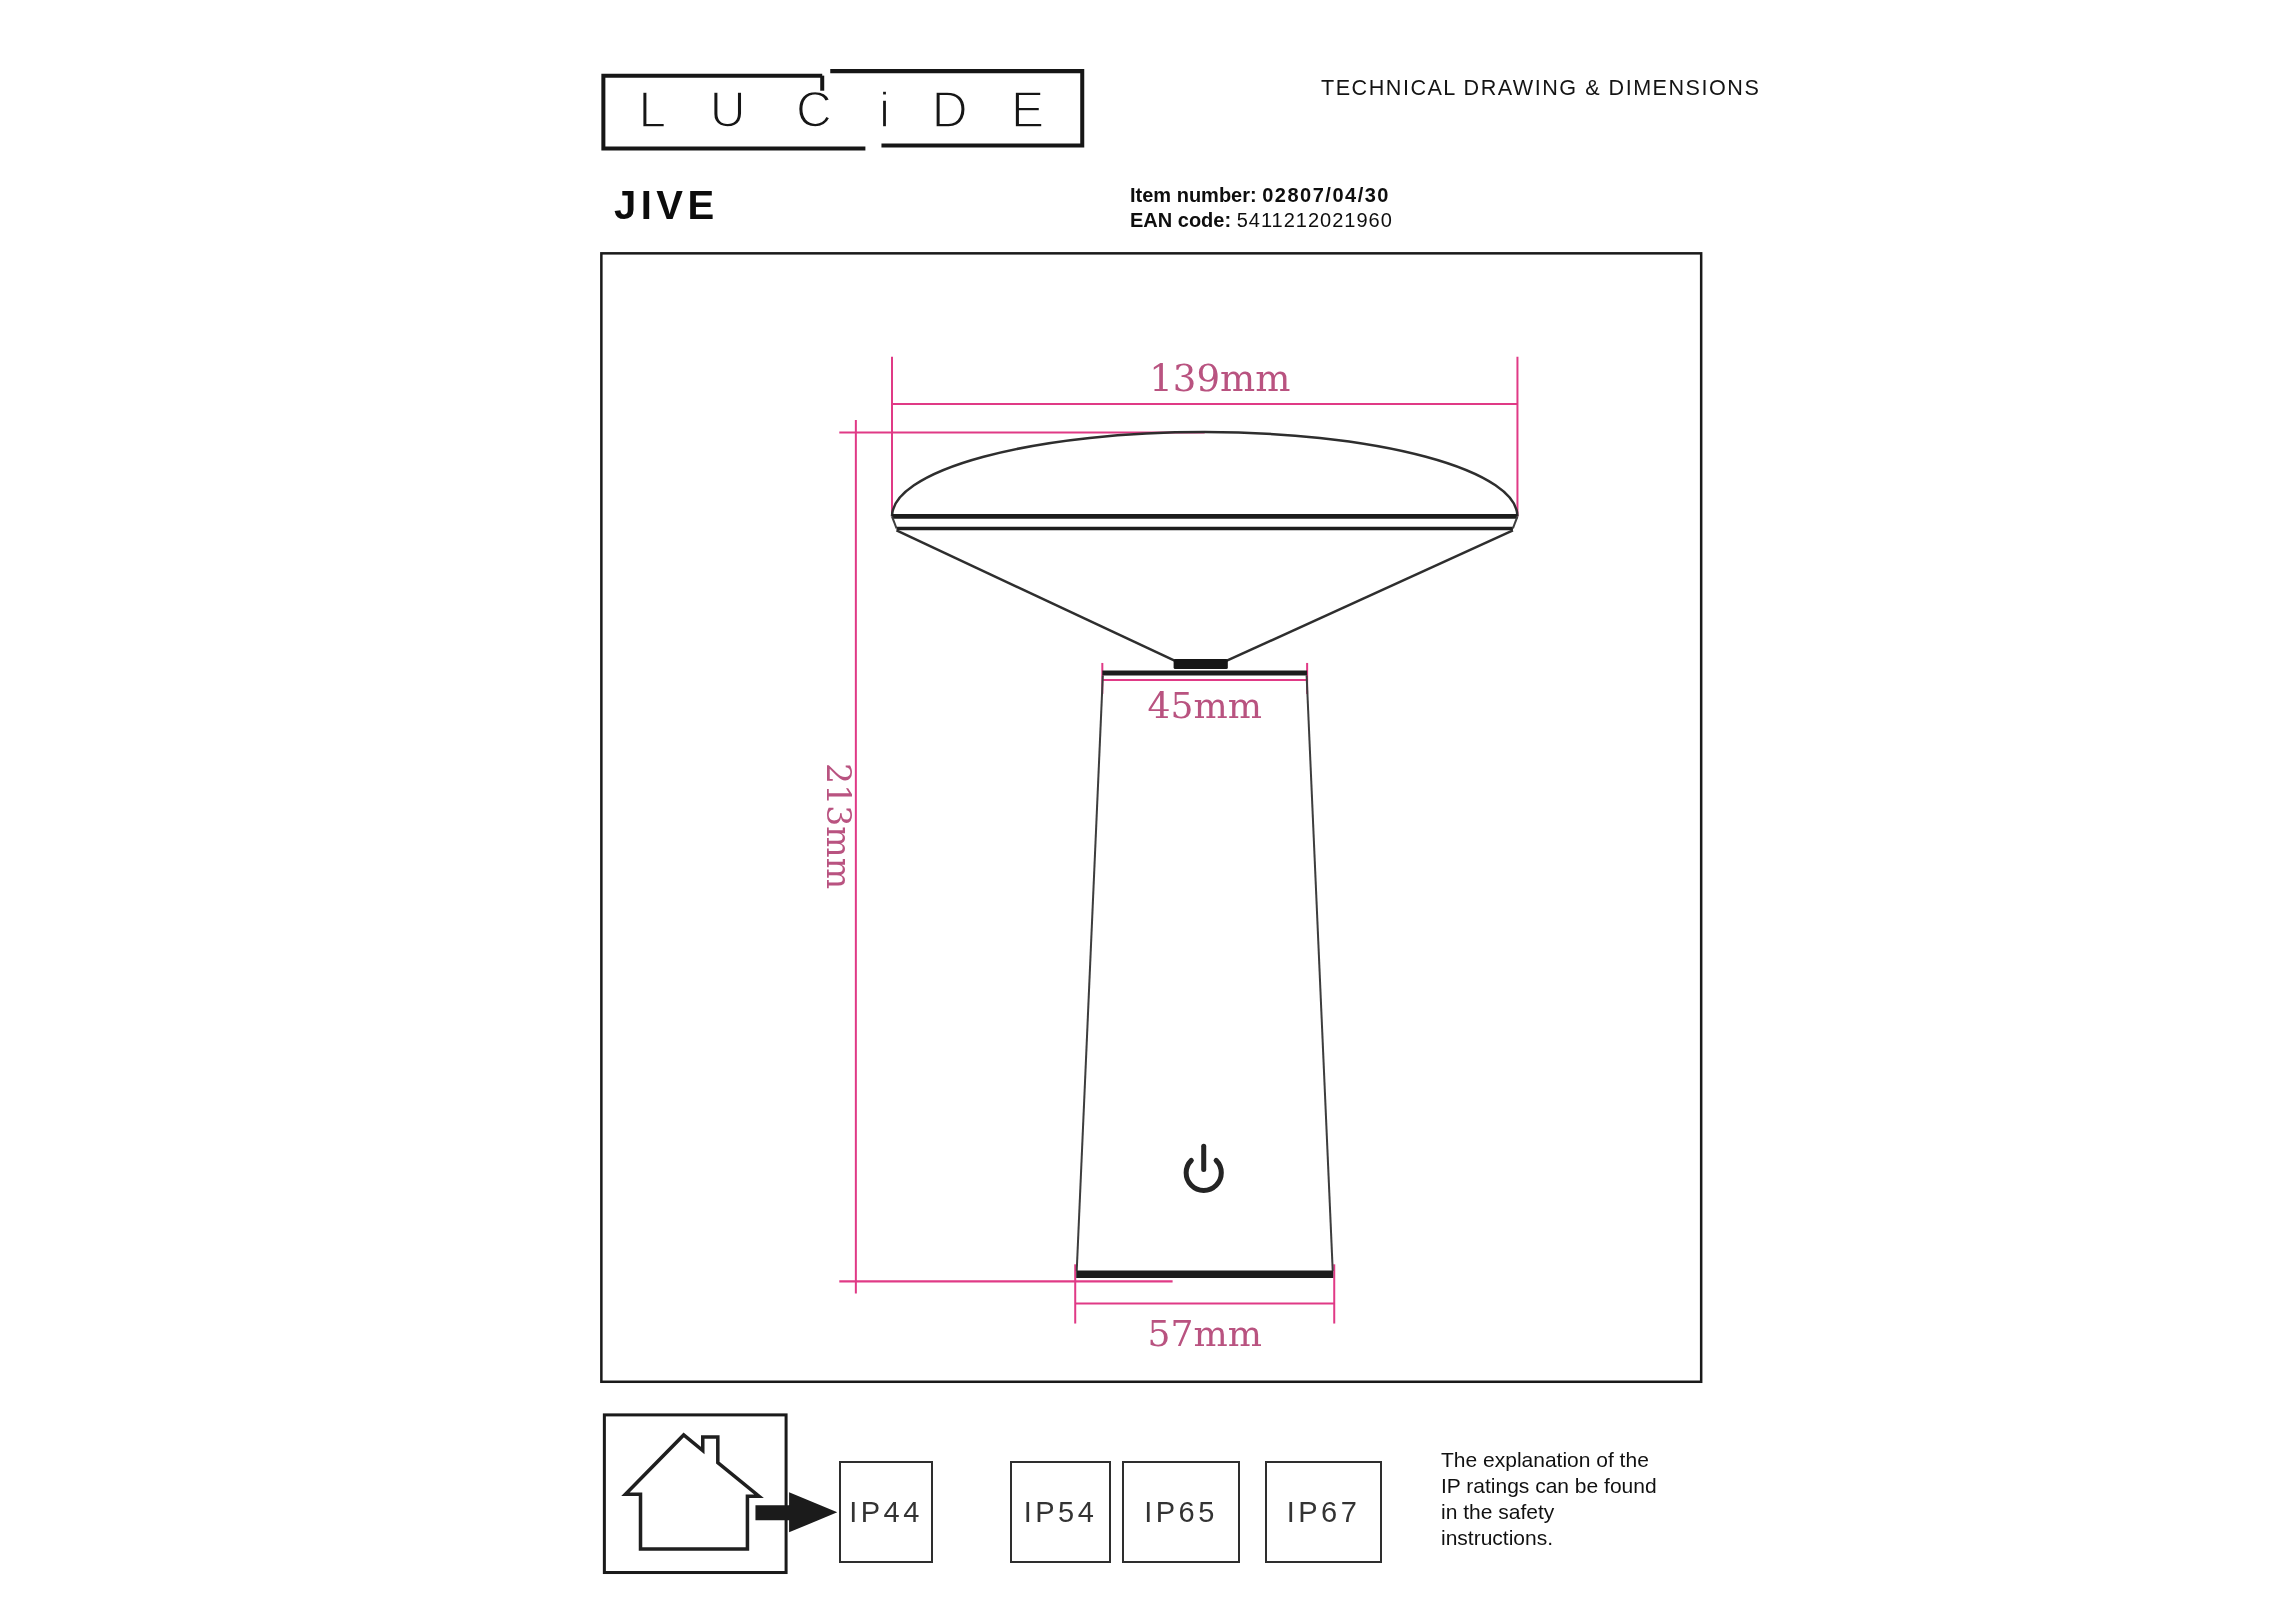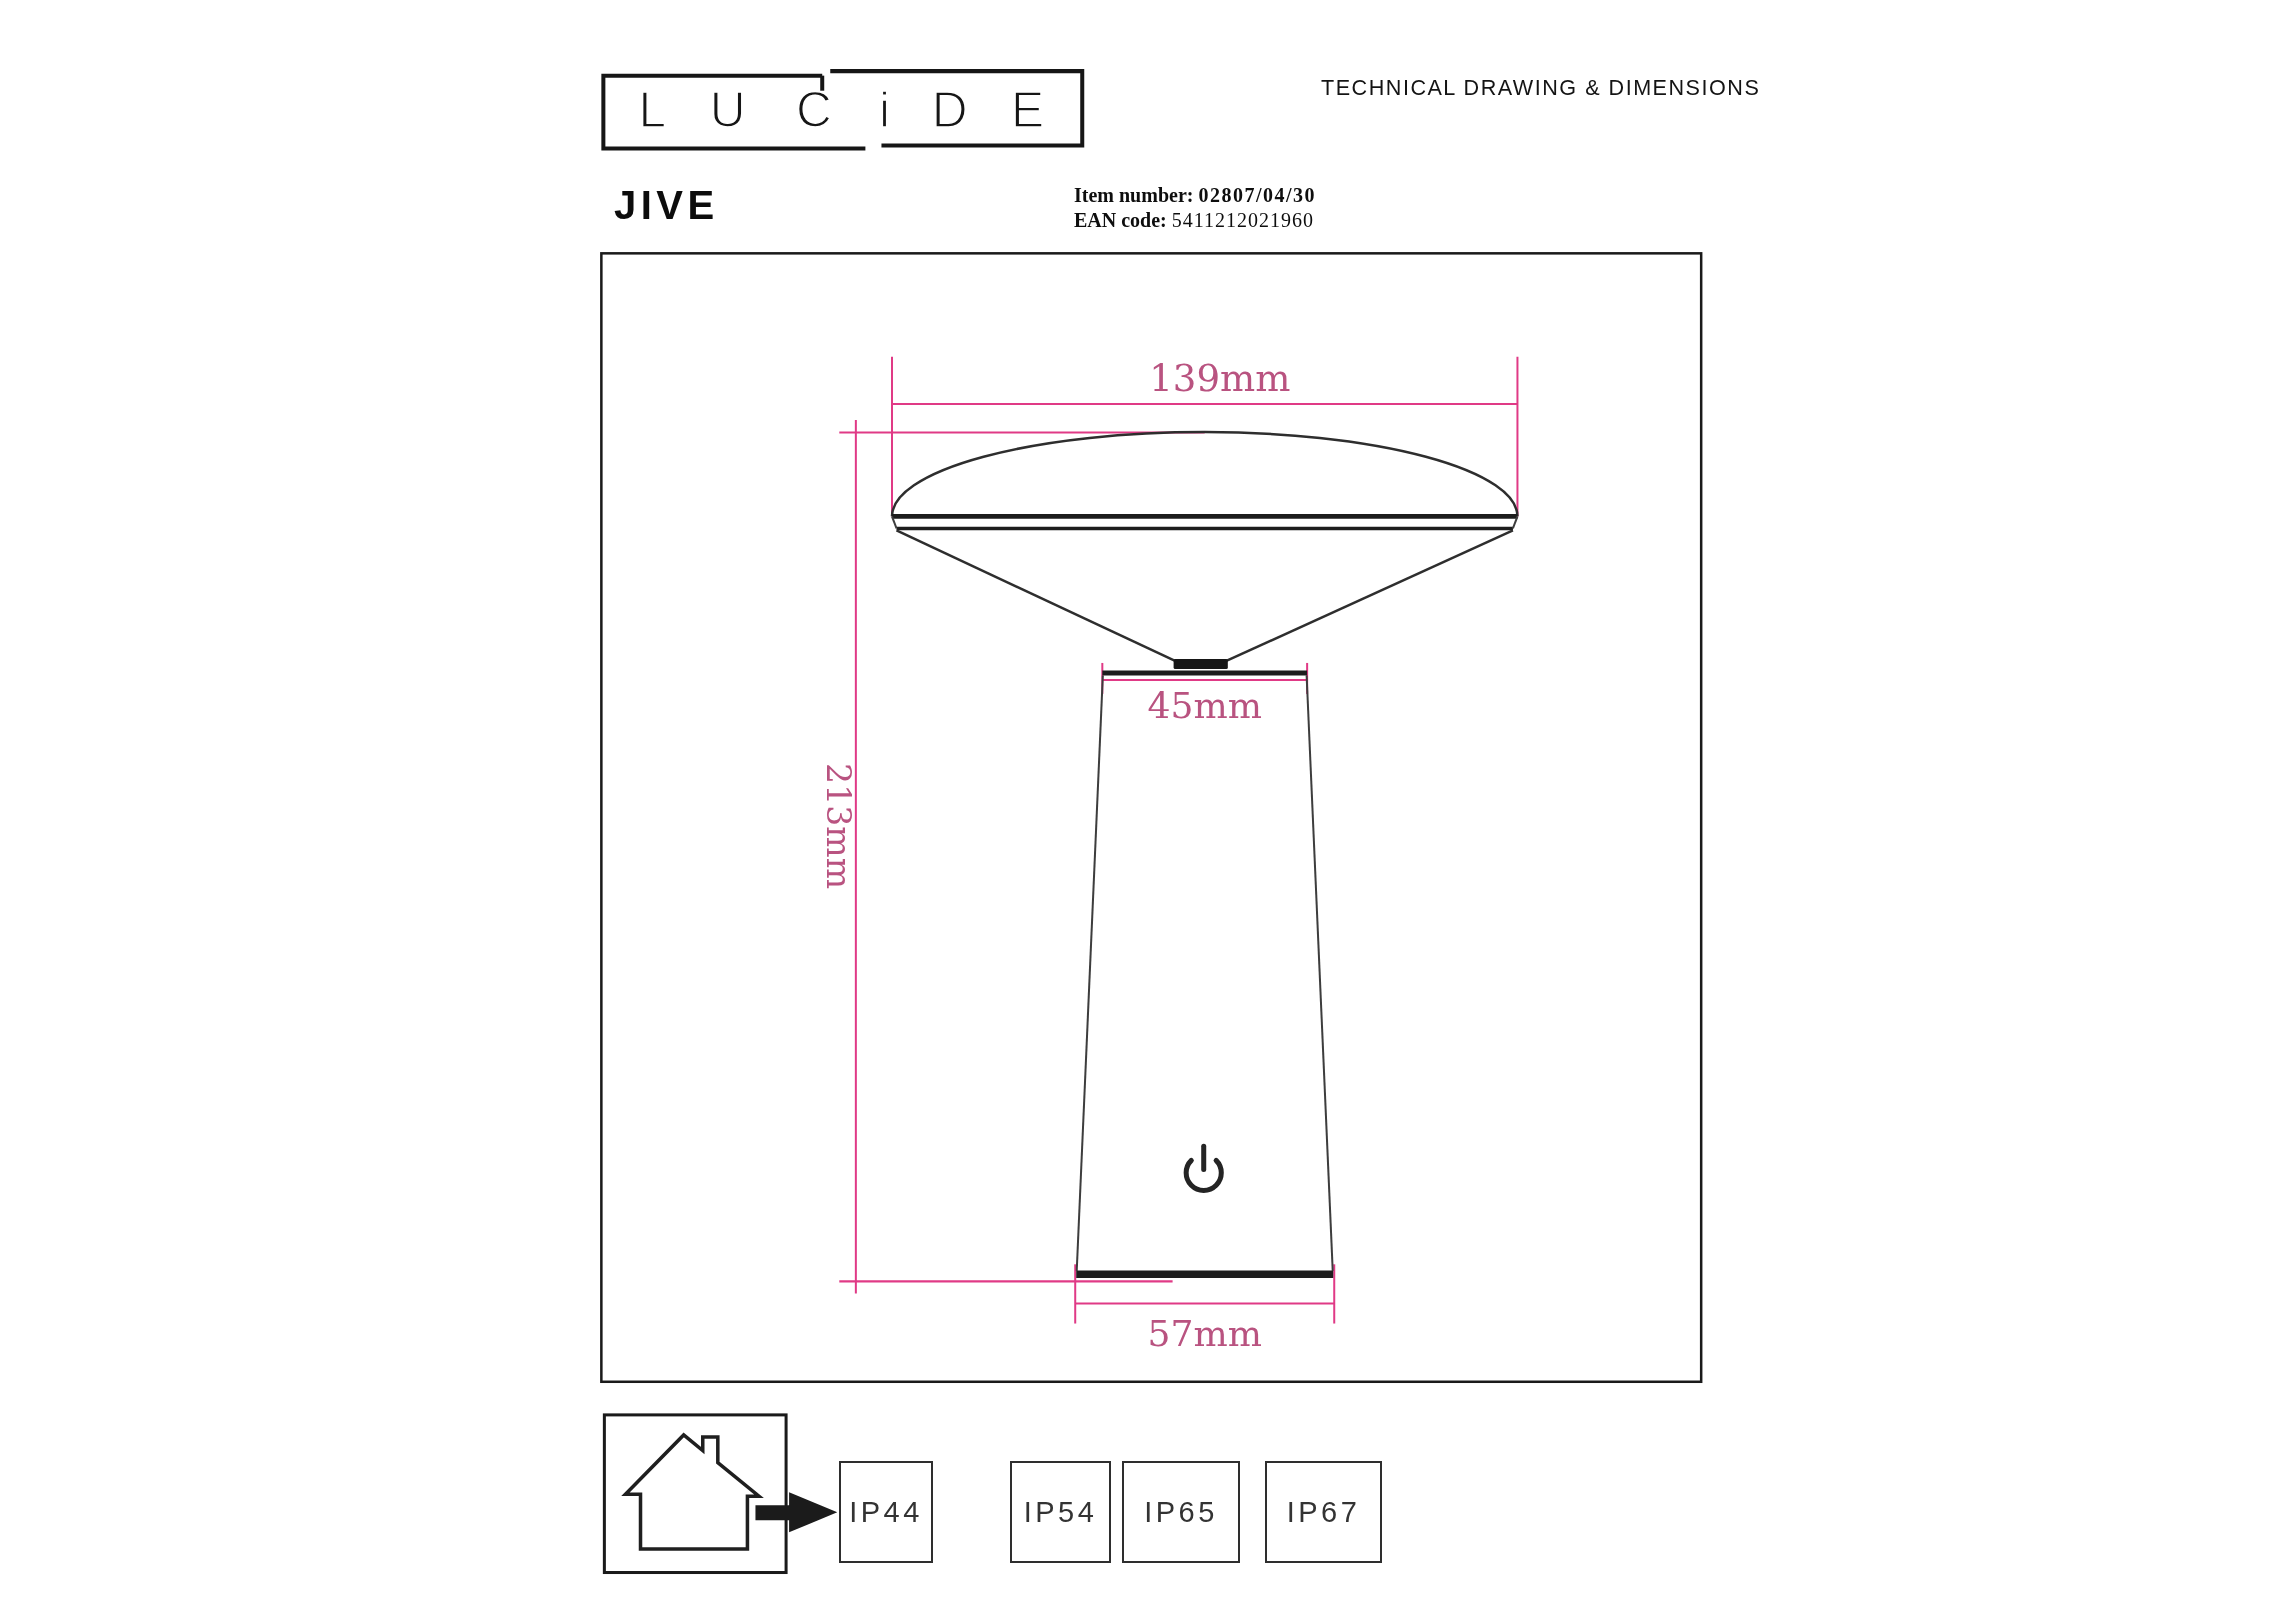--- a/index.html
+++ b/index.html
@@ -24,21 +24,21 @@
   .lamp-mid   { stroke:#2e2e2e; stroke-width:5; fill:none; }
   .lamp-heavy { stroke:#1d1d1d; fill:none; }
   .power { stroke:#242424; stroke-width:10; fill:none; stroke-linecap:round; }
   .house-box { fill:#ffffff; stroke:#1a1a1a; stroke-width:6; }
   .house { fill:#ffffff; stroke:#1f1f1f; stroke-width:7; stroke-linejoin:miter; }
   .arrow { fill:#1b1b1b; stroke:none; }
 
   
   .doc-title { position:absolute; left:1305px; top:75px; font-size:21.6px; letter-spacing:1.5px; color:#141414; white-space:nowrap;margin-left:16px; }
   .product   { position:absolute; left:614px; top:183px; font-size:40px; font-weight:bold; letter-spacing:4.5px; color:#0c0c0c; }
-  .meta      { position:absolute; left:1074px; top:183px; font-size:20px; line-height:25px; color:#0e0e0e; white-space:nowrap;font-family:Liberation Serif, serif; }
+  .meta      { position:absolute; left:1130px; top:183px; font-size:20px; line-height:25px; color:#0e0e0e; white-space:nowrap; }
   .meta-label { font-weight:bold; }
   .meta-value-bold { font-weight:bold; letter-spacing:1.5px; }
   .meta-value { font-weight:normal; letter-spacing:1px; }
   .ip-box { position:absolute; top:1461px; height:102px; border:2px solid #2e2e2e; background:#fff;
             display:flex; align-items:center; justify-content:center;
             font-size:29px; letter-spacing:3.5px; color:#333; }
   .ip-44 { left:839px; width:94px; }
   .ip-54 { left:1010px; width:101px; }
   .ip-65 { left:1122px; width:118px; }
   .ip-67 { left:1265px; width:117px; }
@@ -130,14 +130,18 @@
       <span class="meta-label">EAN code:</span>
       <span class="meta-value">5411212021960</span>
     </div>
   </div>
 
   <div class="ip-box ip-44">IP44</div>
   <div class="ip-box ip-54">IP54</div>
   <div class="ip-box ip-65">IP65</div>
   <div class="ip-box ip-67">IP67</div>
 
+  <div class="note">The explanation of the
+IP ratings can be found
+in the safety
+instructions.</div>
 </div>
 
 
 </body></html>

